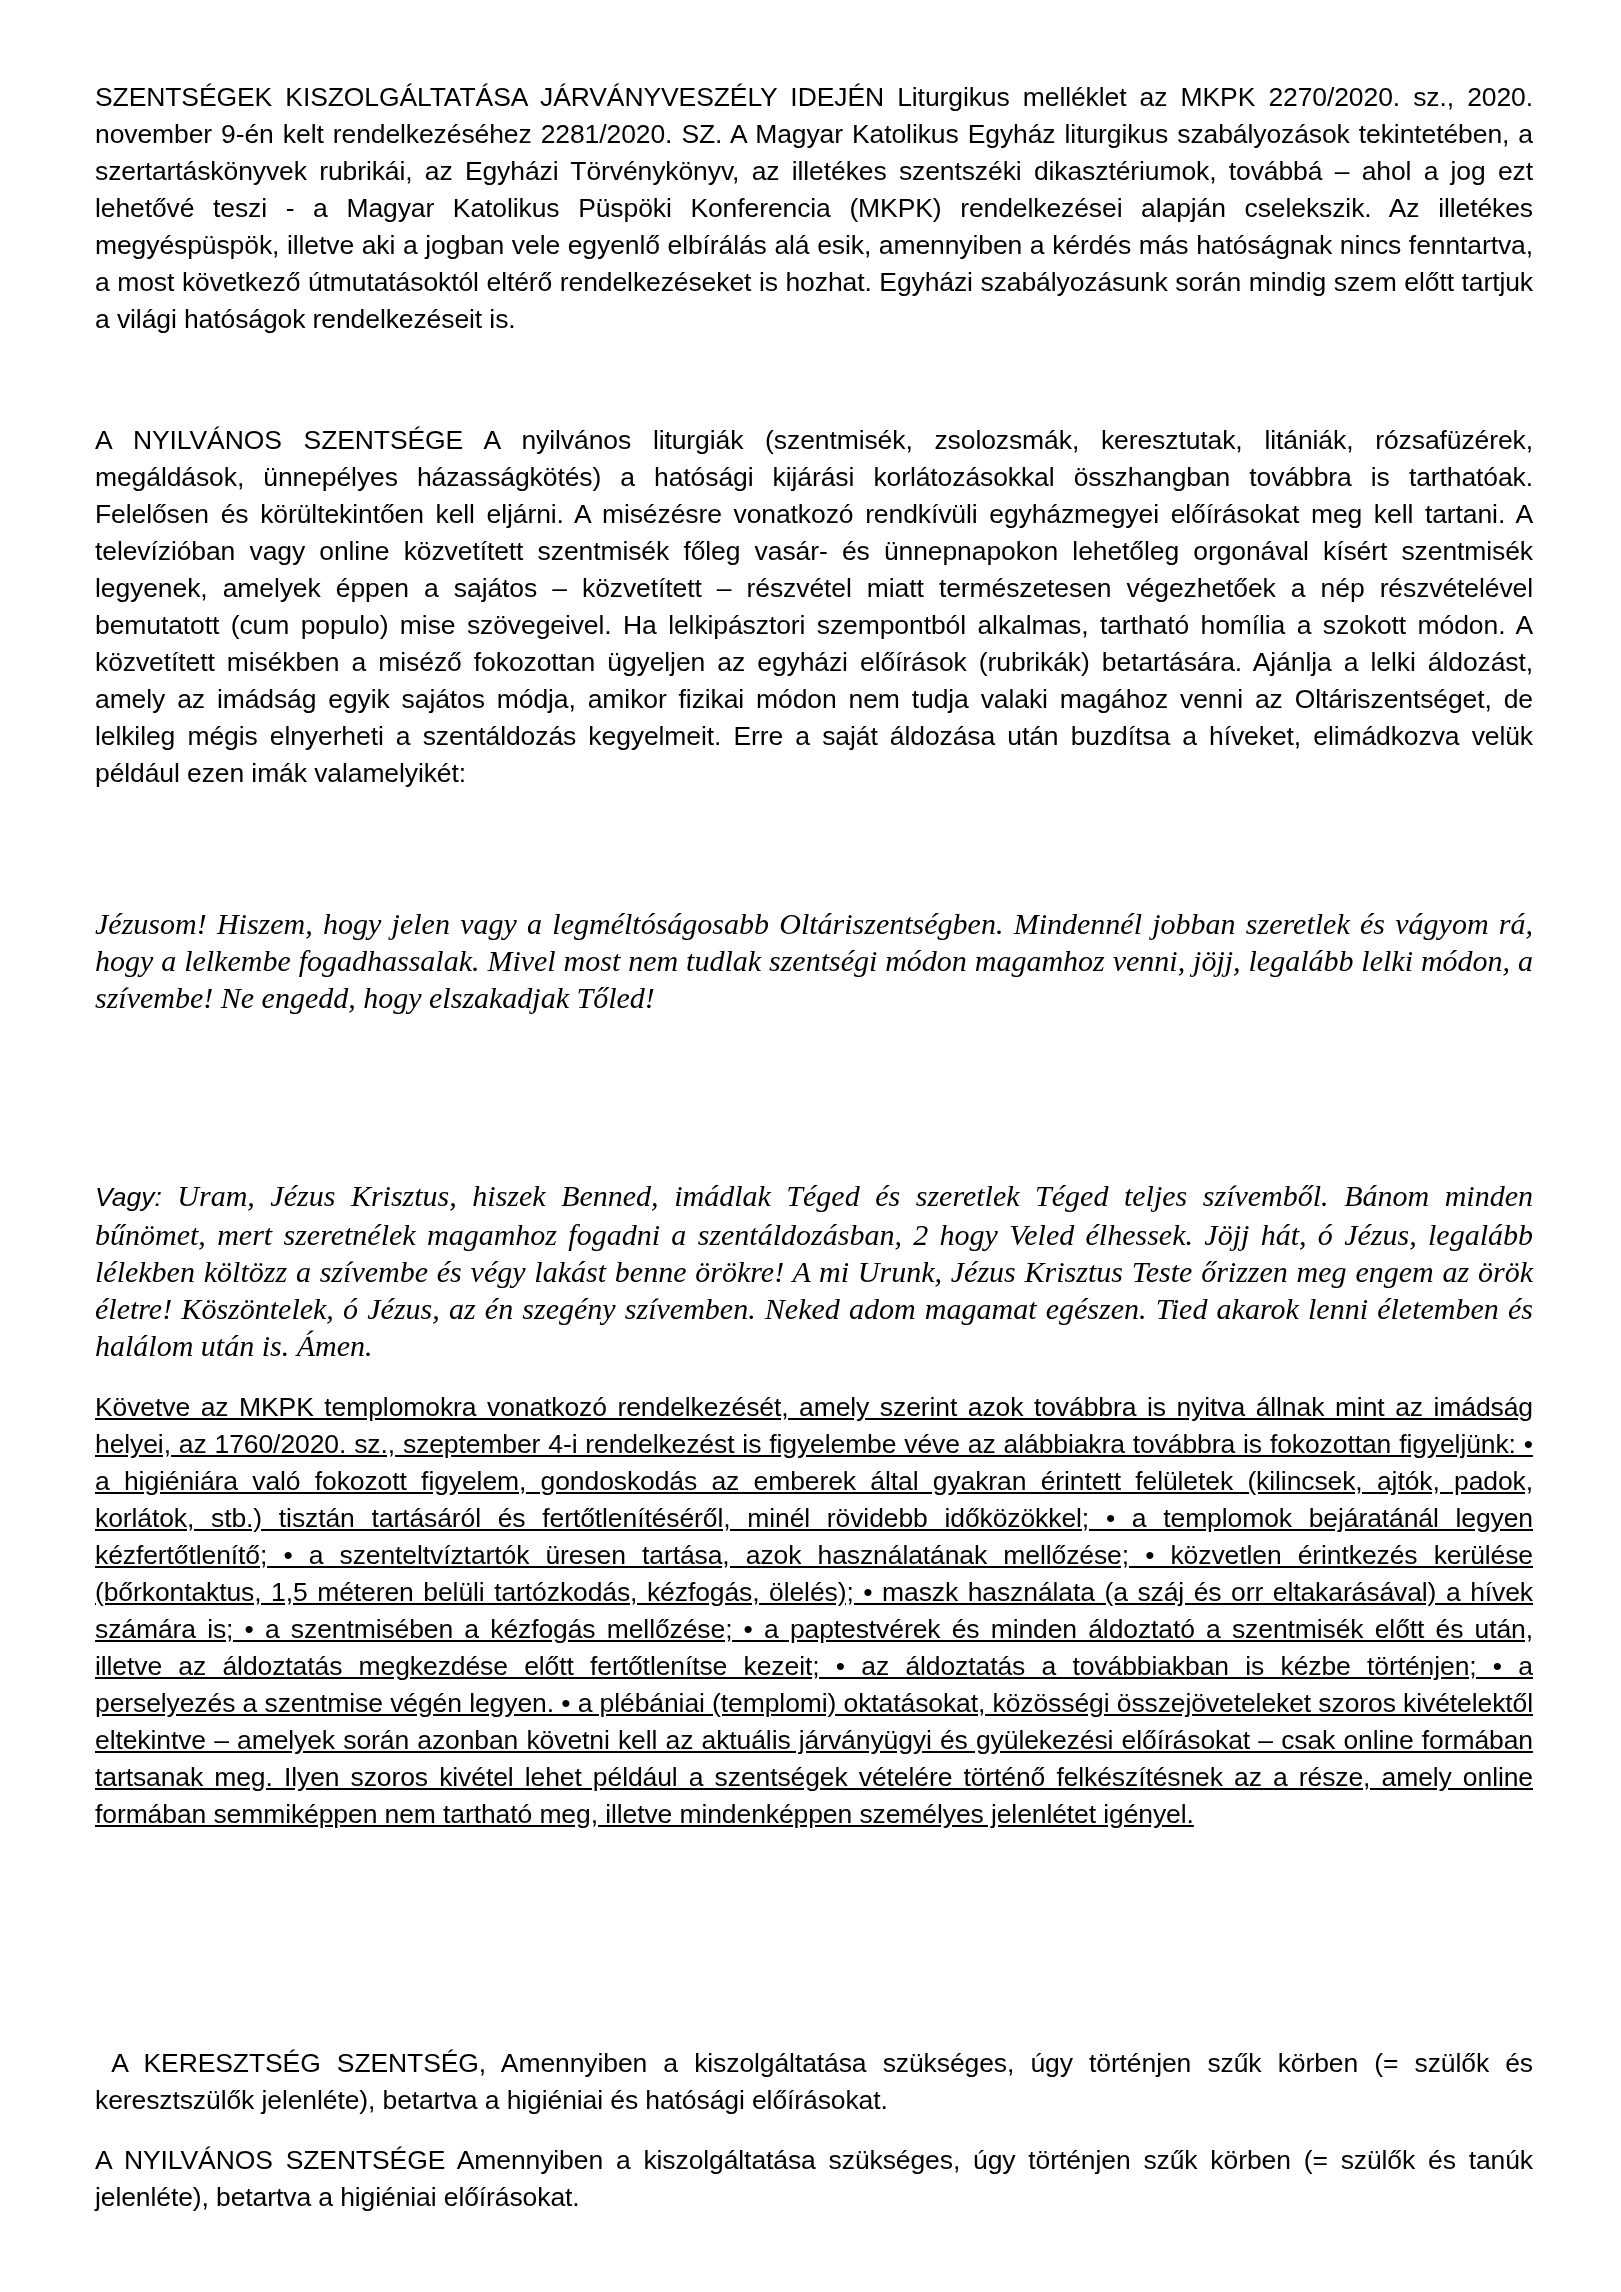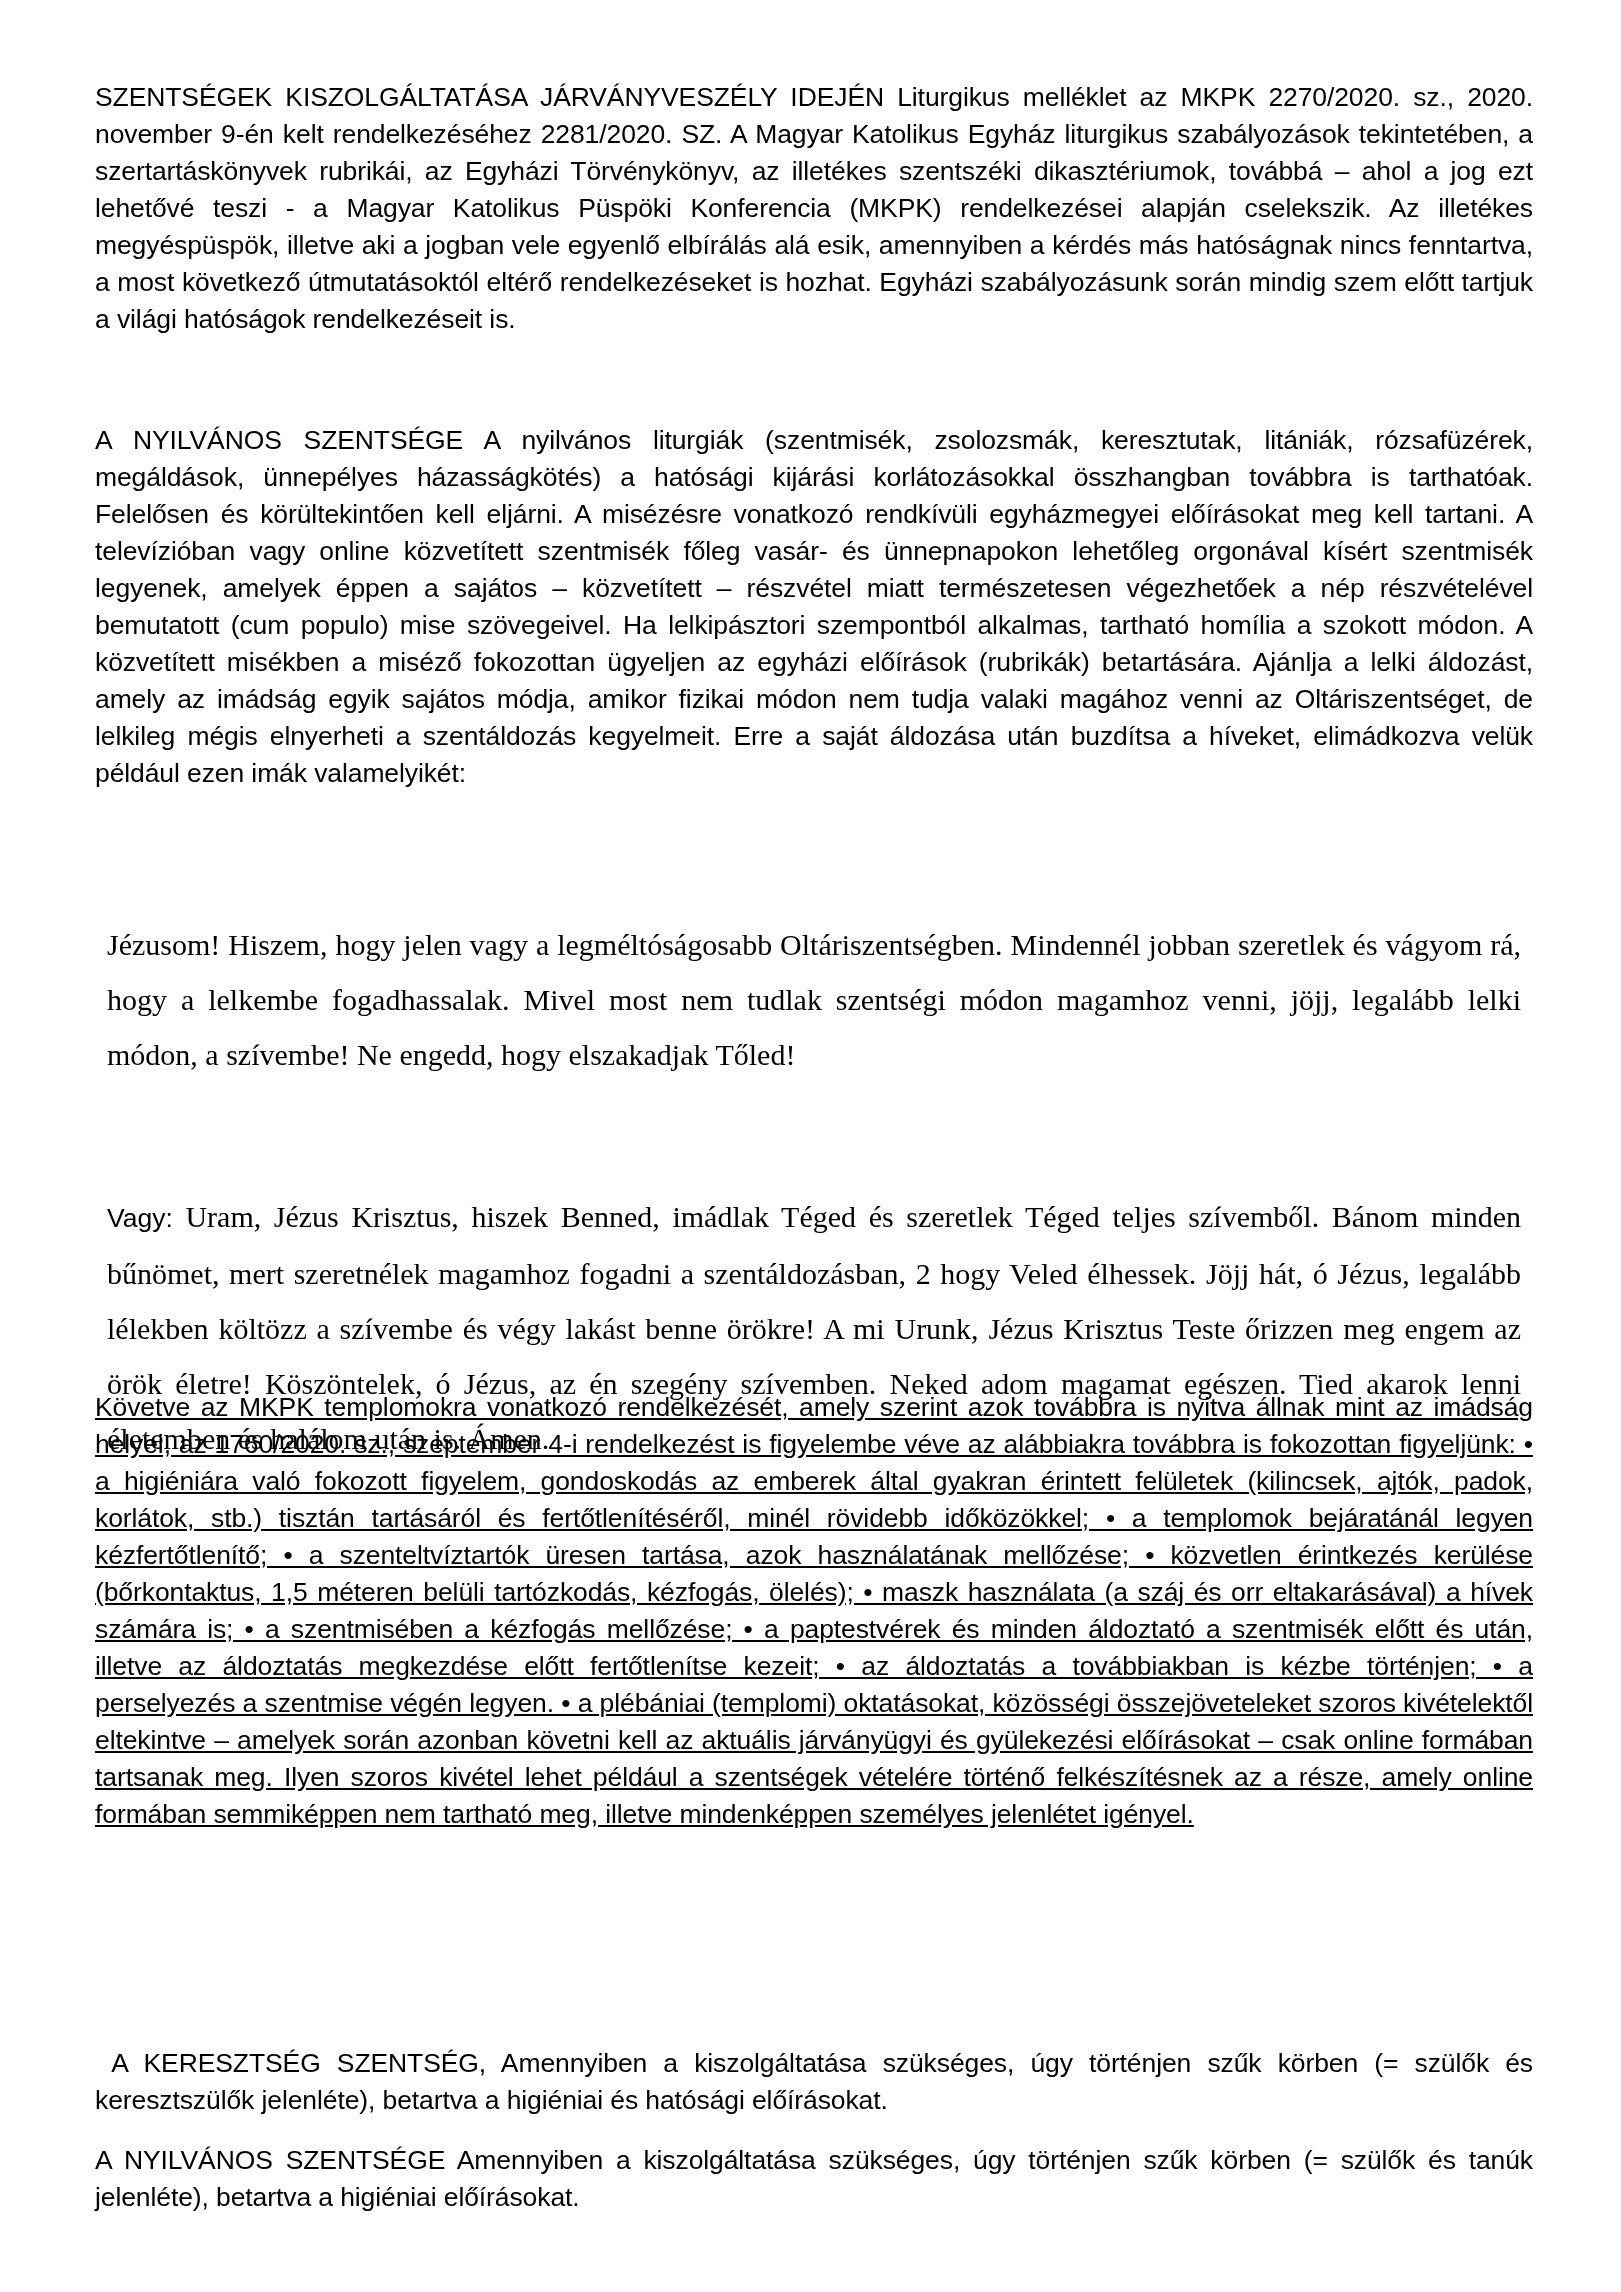--- a/index.html
+++ b/index.html
@@ -9,23 +9,24 @@
       font-family: "Liberation Sans", sans-serif;
       font-size: 26.5px;
       line-height: 37px;
       text-align: justify;
       margin: 0;
       letter-spacing: -0.1px;
     }
     .serif {
       font-family: "Liberation Serif", serif;
       font-size: 30px;
-      line-height: 55px;
+      line-height: 37px;
       text-align: justify;
-      margin: 12px;
+      margin: 0;
+      font-style: italic;
     }
     .serif .lead {
       font-family: "Liberation Sans", sans-serif;
       font-size: 26.5px;
     }
     #intro { position: absolute; top: 5px; }
     #liturgy { position: absolute; top: 348px; }
     #prayer1 { position: absolute; top: 831px; }
     #prayer2 { position: absolute; top: 1103px; }
     #rules { position: absolute; top: 1315px; text-decoration: underline; }

